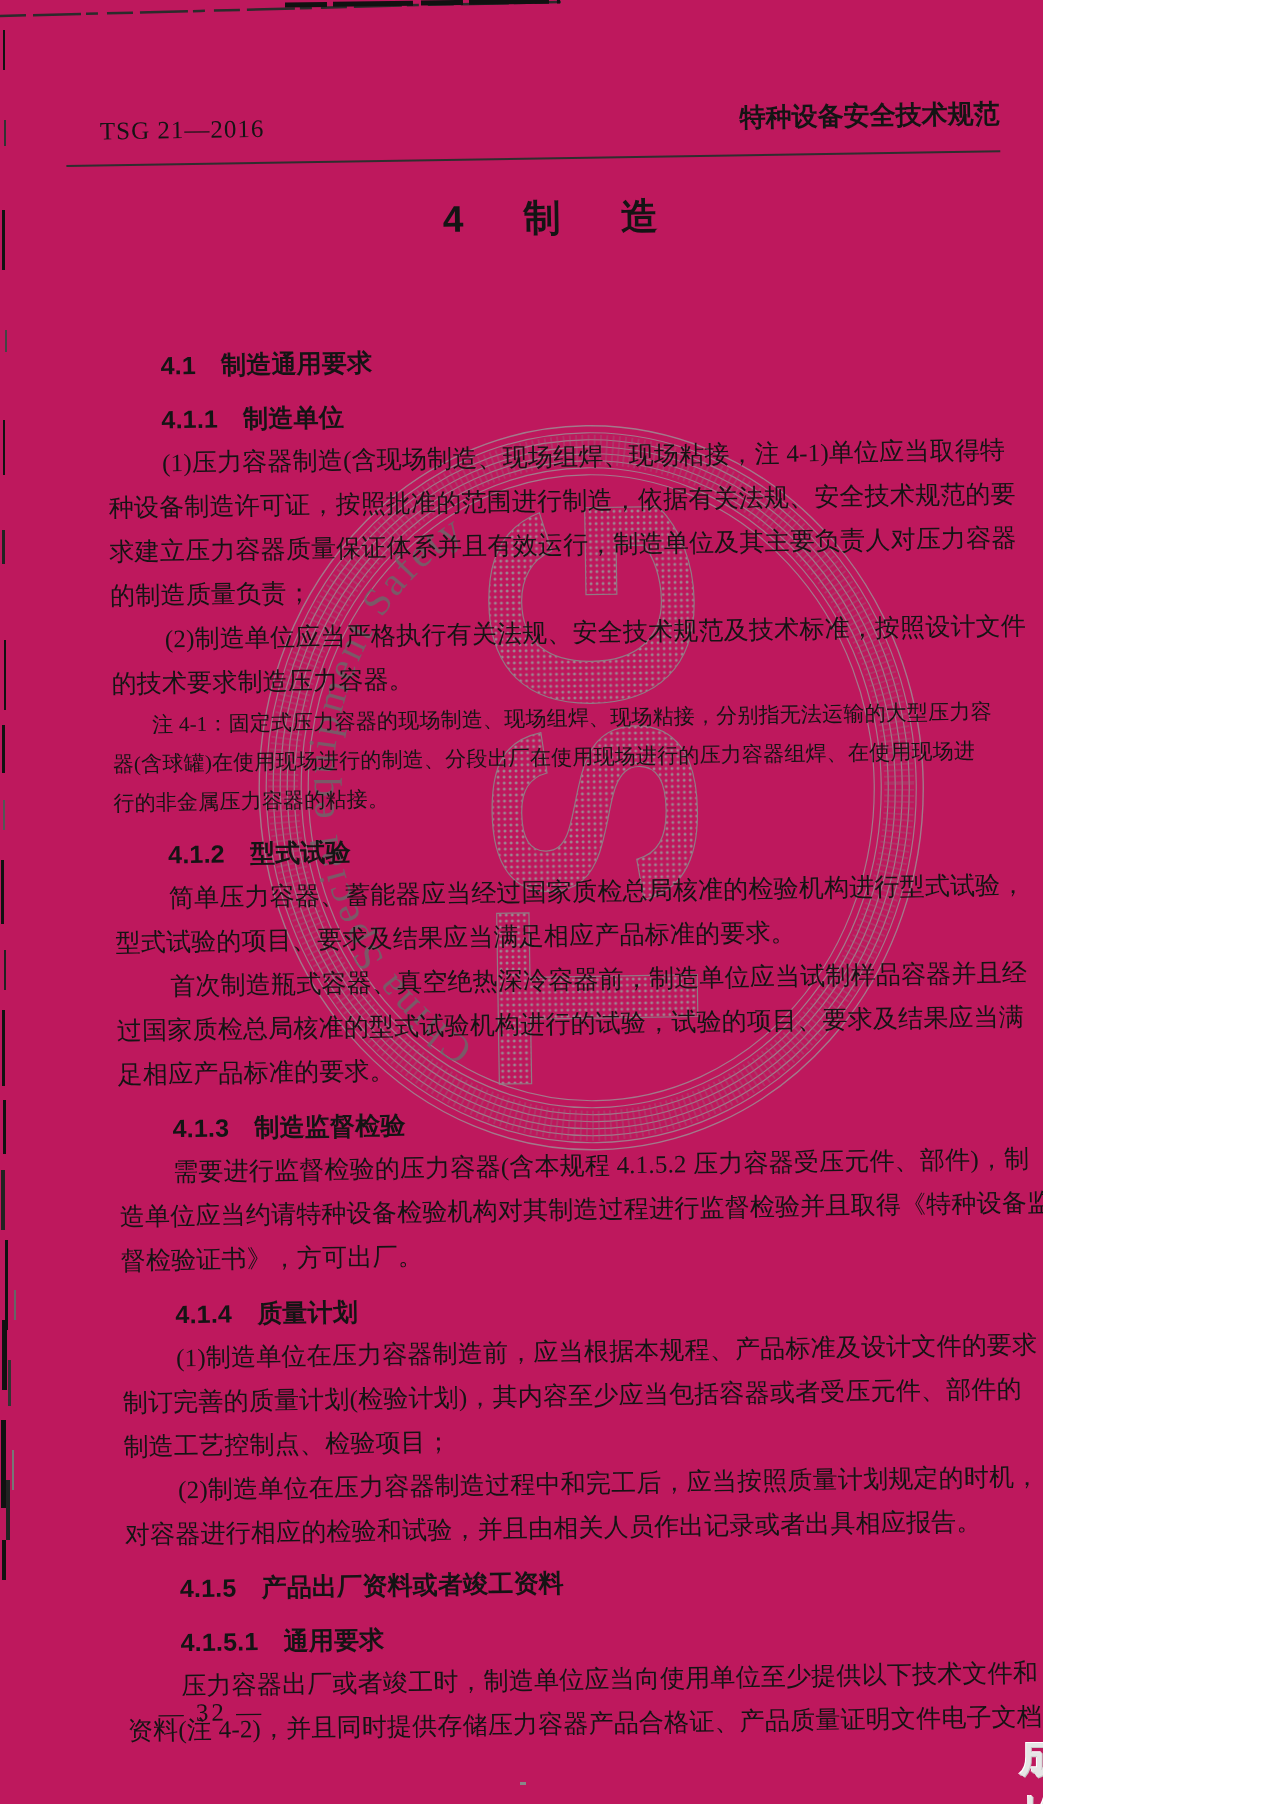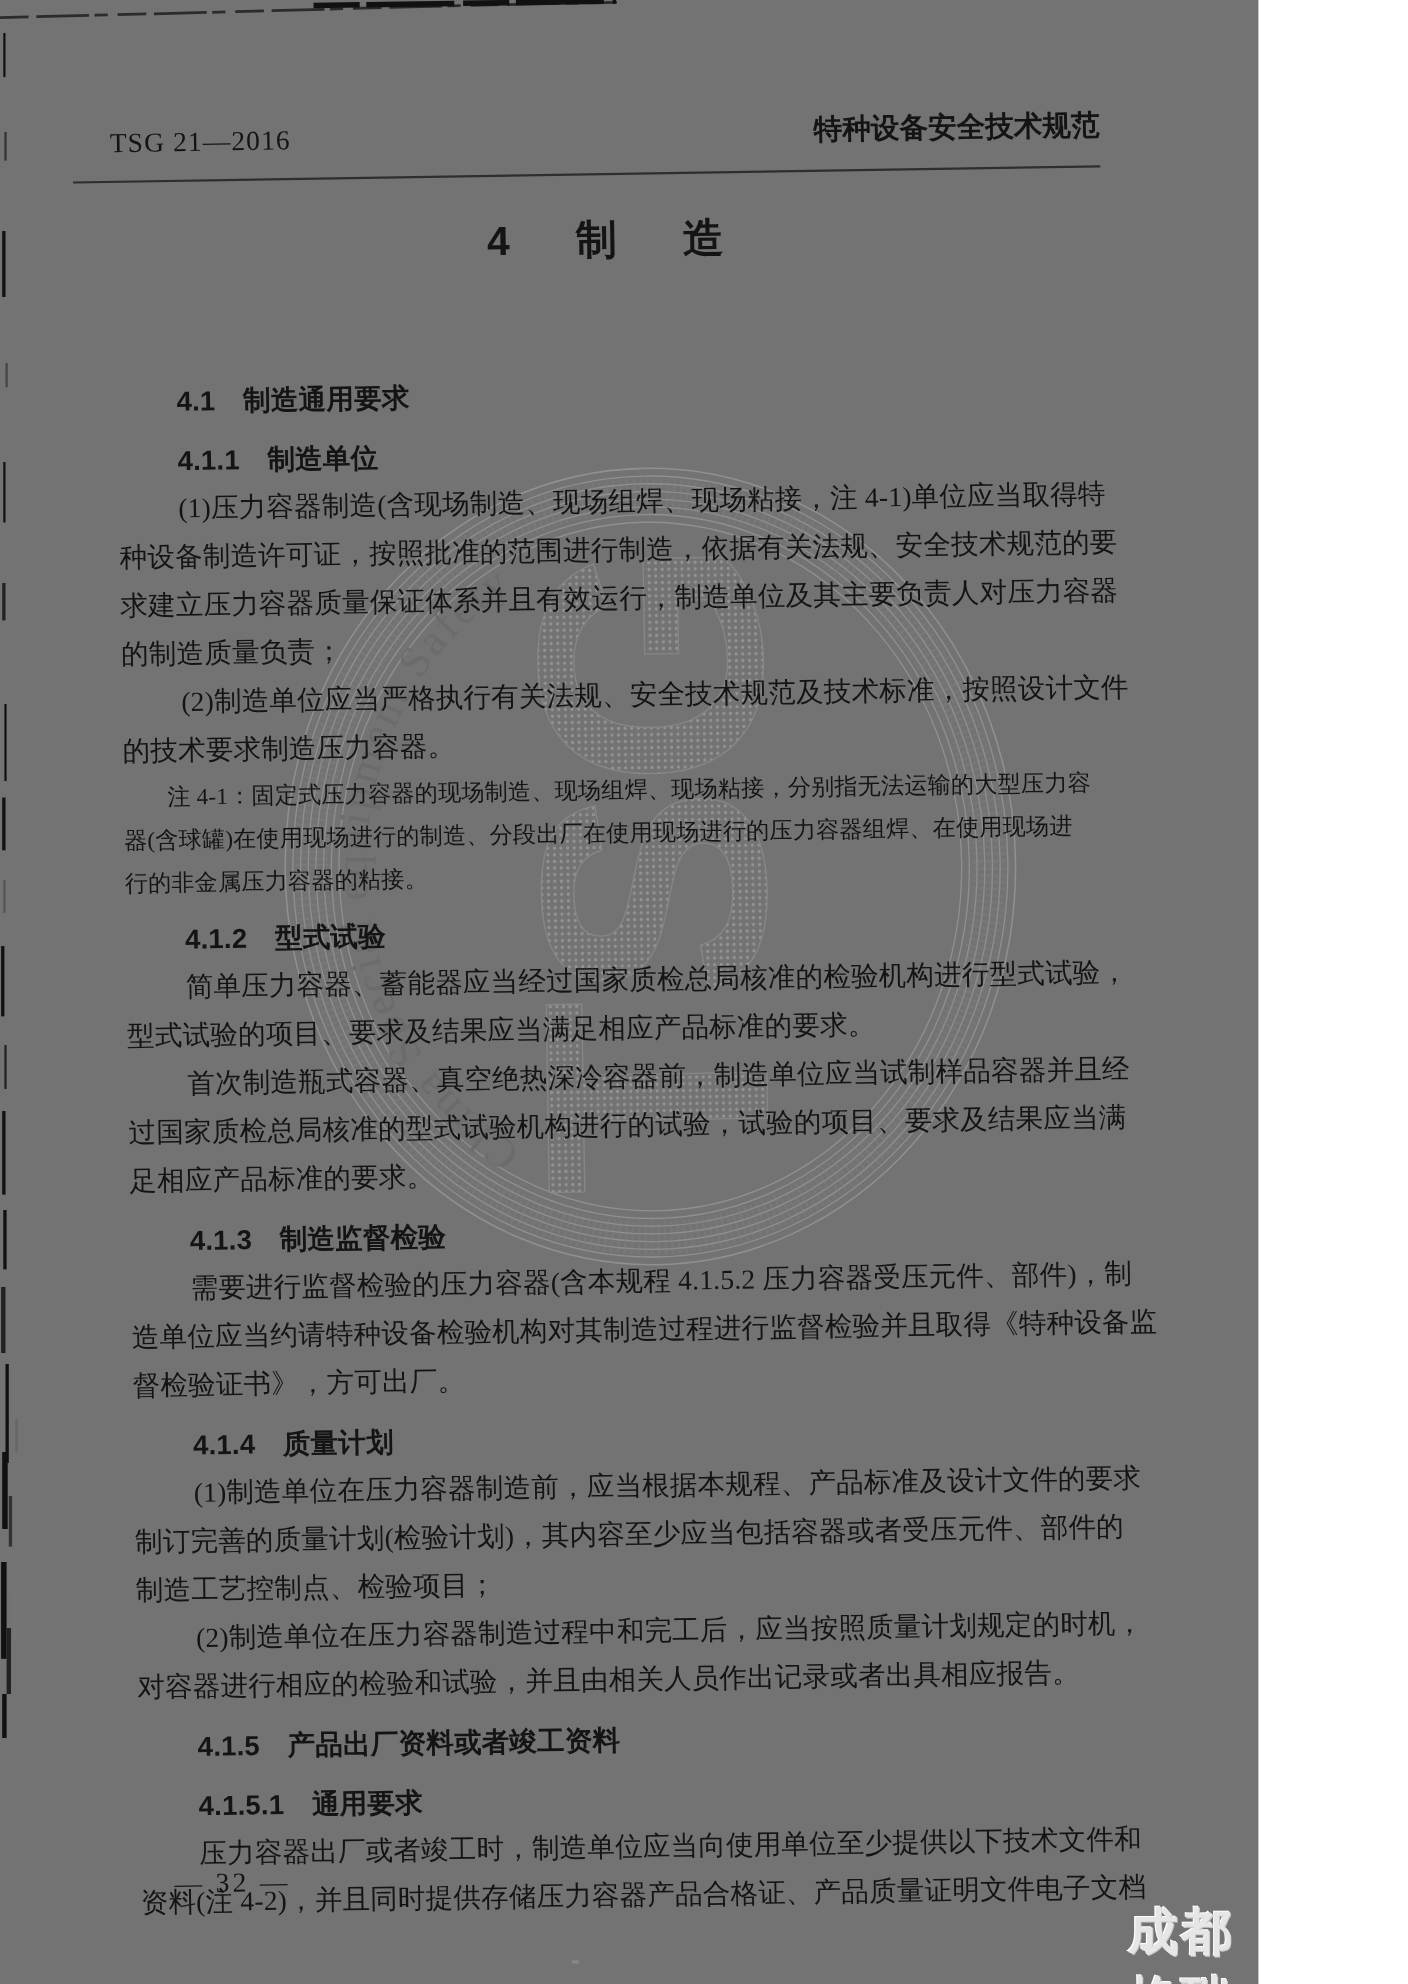--- a/index.html
+++ b/index.html
@@ -1,16 +1,16 @@
 <!DOCTYPE html>
 <html><head>
 <meta charset="utf-8">
 <style>
   html,body{margin:0;padding:0;background:#ffffff;}
-  .page{position:relative;width:1144px;height:1804px;background:#737373;overflow:hidden;
+  .page{position:relative;width:1043px;height:1804px;background:#be185d;overflow:hidden;
         font-family:"Liberation Serif","DejaVu Serif",serif;color:#141414;}
   .edge{position:absolute;left:0;top:0;z-index:5;pointer-events:none;}
   .scan{position:absolute;left:0;top:0;width:1280px;height:1804px;
         transform:rotate(-0.9deg);transform-origin:640px 900px;z-index:2;}
   .header{position:absolute;left:112px;top:102px;width:900px;display:flex;
           justify-content:space-between;align-items:flex-end;}
   .hleft{font-size:25px;letter-spacing:1px;}
   .hright{font-size:26px;font-weight:bold;font-family:"Liberation Sans","DejaVu Sans",sans-serif;}
   .rule{position:absolute;left:78px;top:156px;width:934px;height:2px;background:#2e2e2e;}
   .title{position:absolute;left:115px;top:192px;width:900px;margin:0;text-align:center;

